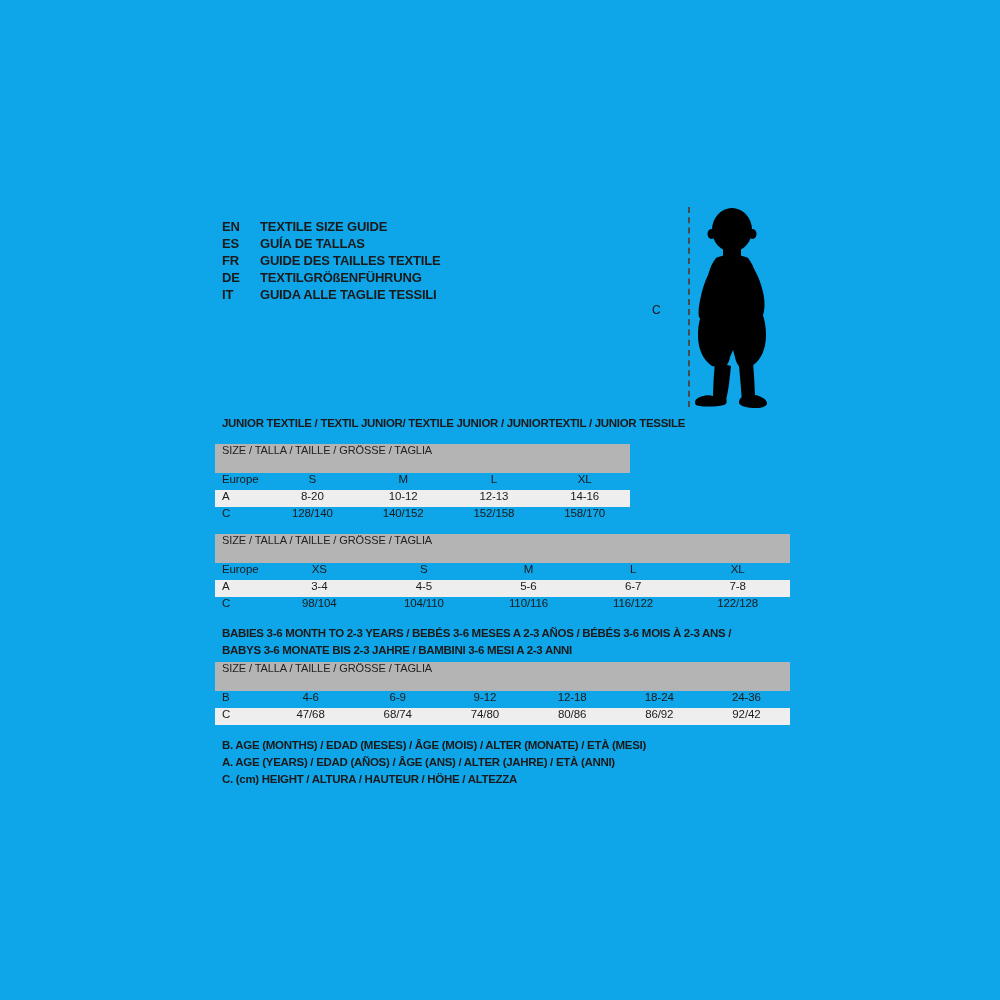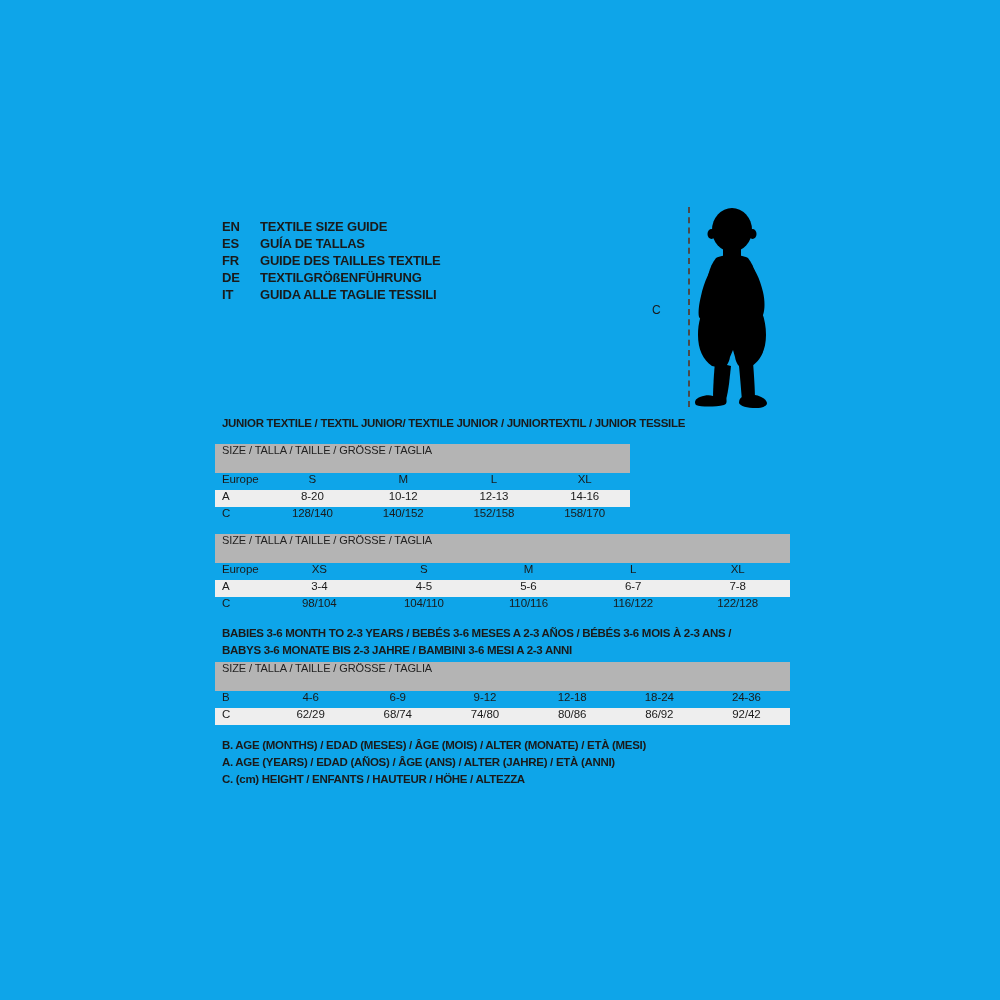--- a/index.html
+++ b/index.html
@@ -147,28 +147,28 @@
       <span class="tlabel">B</span>
       <span class="tcell">4-6</span>
       <span class="tcell">6-9</span>
       <span class="tcell">9-12</span>
       <span class="tcell">12-18</span>
       <span class="tcell">18-24</span>
       <span class="tcell">24-36</span>
     </div>
     <div class="trow alt">
       <span class="tlabel">C</span>
-      <span class="tcell">62/29</span>
+      <span class="tcell">47/68</span>
       <span class="tcell">68/74</span>
       <span class="tcell">74/80</span>
       <span class="tcell">80/86</span>
       <span class="tcell">86/92</span>
       <span class="tcell">92/42</span>
     </div>
   </div>
 
   <div class="legend">
     <div class="legend-row">B. AGE (MONTHS) / EDAD (MESES) / ÂGE (MOIS) / ALTER (MONATE) / ETÀ (MESI)</div>
     <div class="legend-row">A. AGE (YEARS) / EDAD (AÑOS) / ÂGE (ANS) / ALTER (JAHRE) / ETÀ (ANNI)</div>
-    <div class="legend-row">C. (cm) HEIGHT / ENFANTS / HAUTEUR / HÖHE / ALTEZZA</div>
+    <div class="legend-row">C. (cm) HEIGHT / ALTURA / HAUTEUR / HÖHE / ALTEZZA</div>
   </div>
 
 </div>
 
 </body></html>

